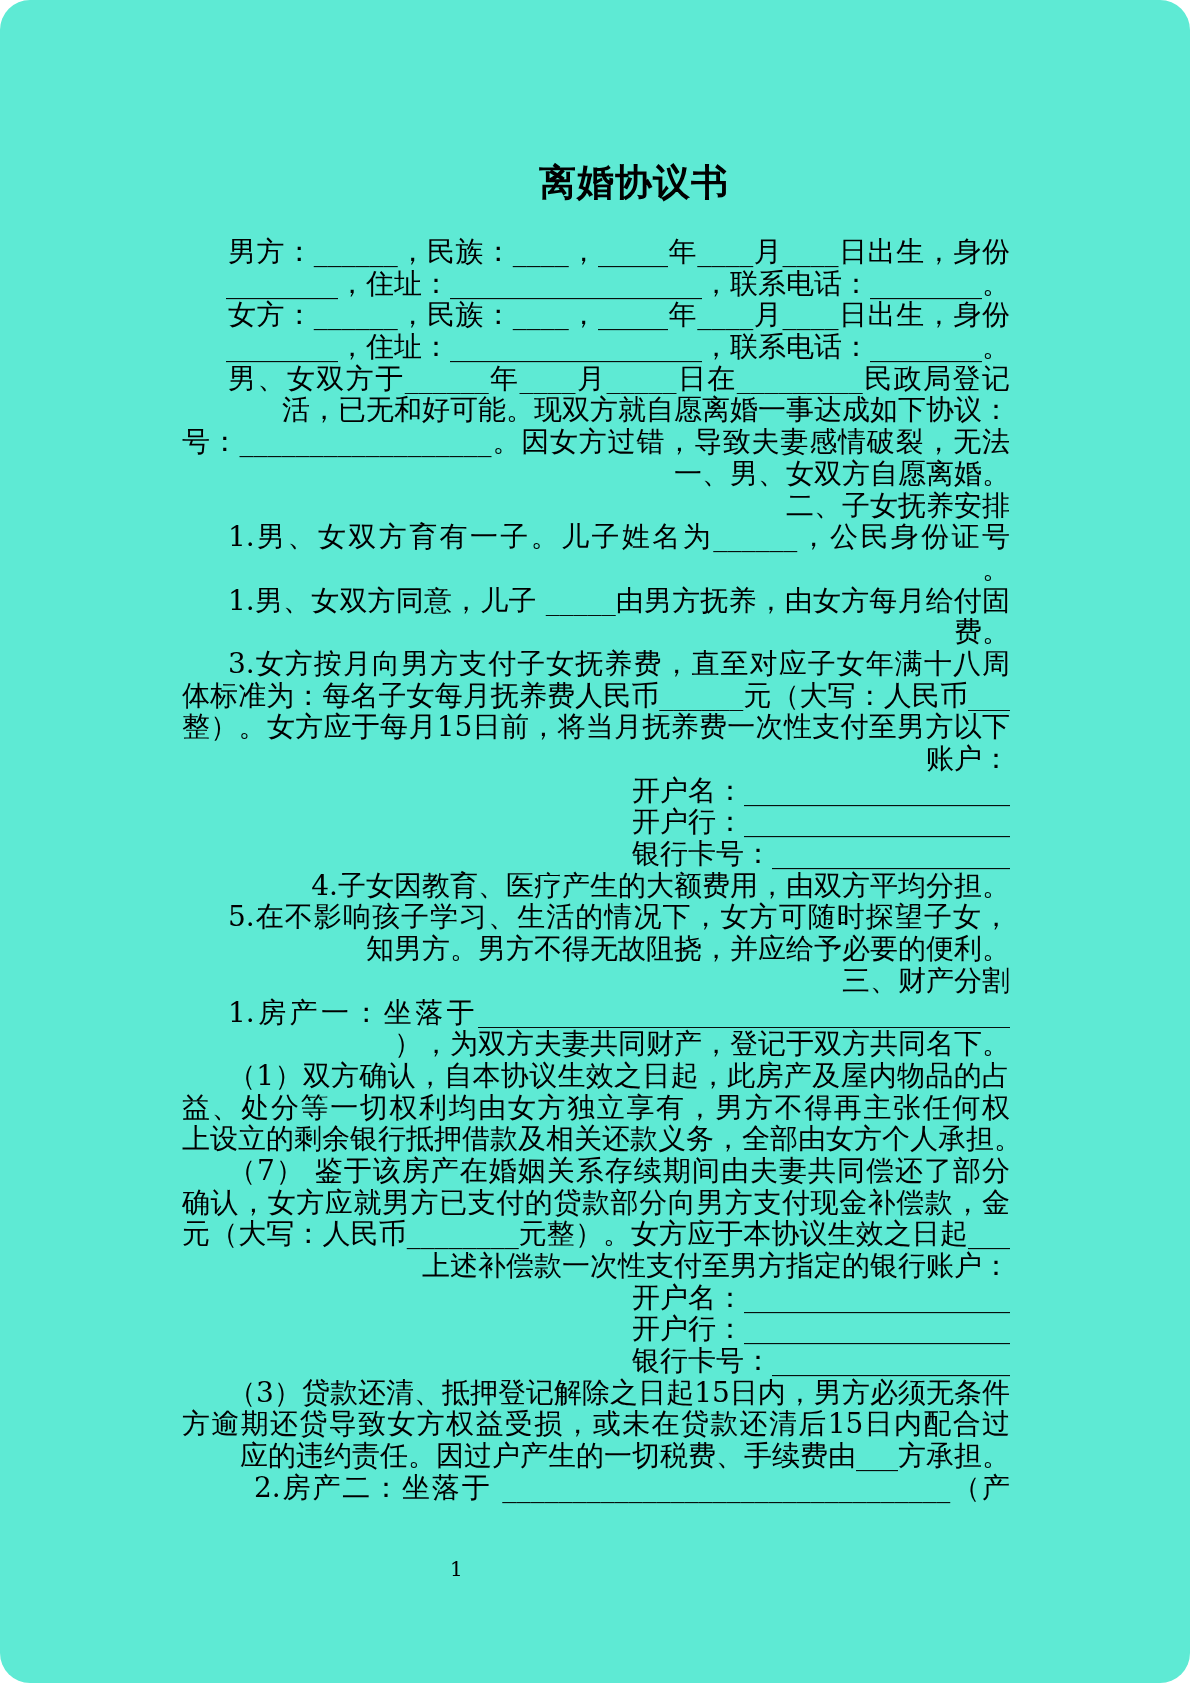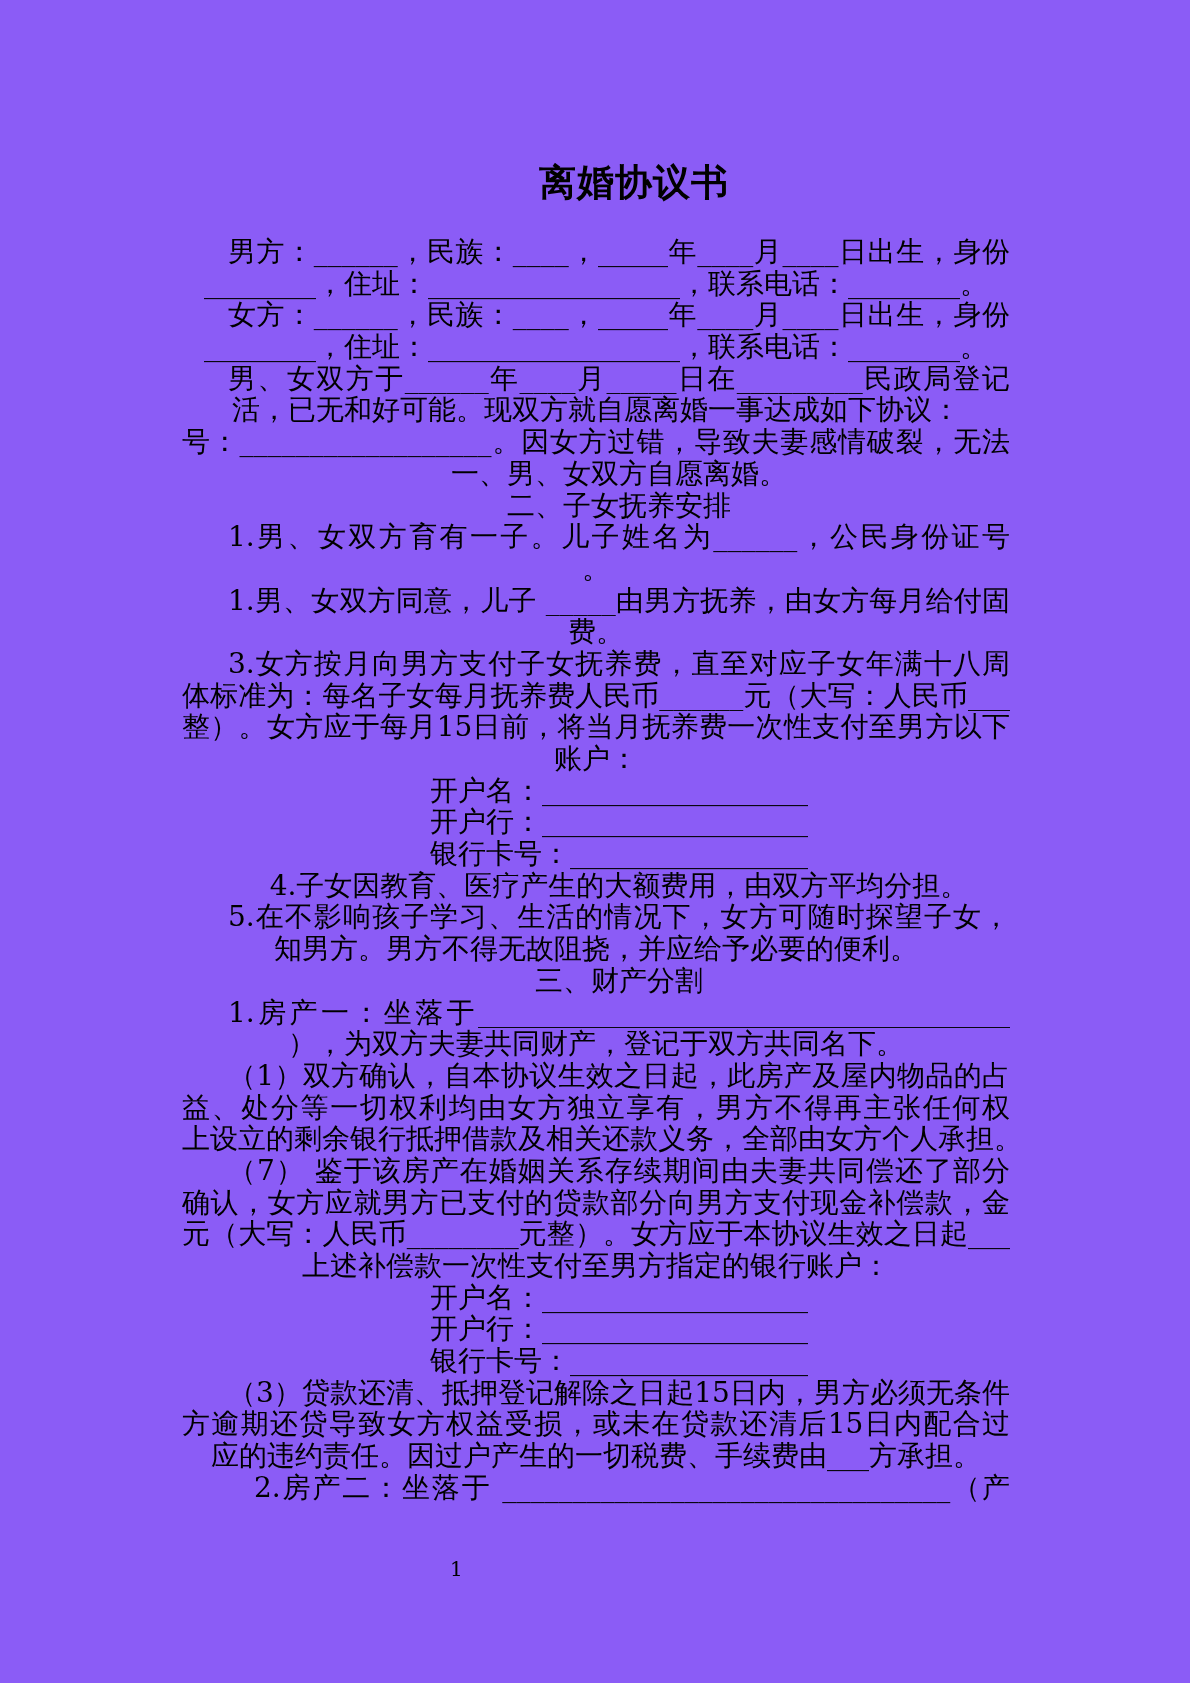--- a/index.html
+++ b/index.html
@@ -4,24 +4,25 @@
 <style>
   html, body {
     margin: 0;
     padding: 0;
     background: #ffffff;
   }
   .page {
     position: relative;
     width: 1190px;
     height: 1683px;
-    background: #8b5cf6;
+    background: #5eead4;
     color: #000000;
     font-family: "DejaVu Serif", "Liberation Serif", serif;
     overflow: hidden;
+    border-radius: 30px;
   }
   .doc-title {
     position: absolute;
     top: 158px;
     left: 182px;
     width: 828px;
     text-align: center;
     text-indent: 76px; 
     font-size: 37px;
     line-height: 48px;
@@ -33,21 +34,21 @@
     position: absolute;
     top: 236px;
     left: 182px;
     width: 828px;
     font-size: 28px;
     line-height: 31.7px;
   }
   .line {
     height: 31.7px;
     white-space: nowrap;
-    text-align: center;
+    text-align: right;
   }
   .line.stretch {
     white-space: normal;
     text-align: justify;
     text-align-last: justify;
     text-justify: inter-character;
     word-break: break-all;
     overflow: hidden;
   }
   .line.bold {

